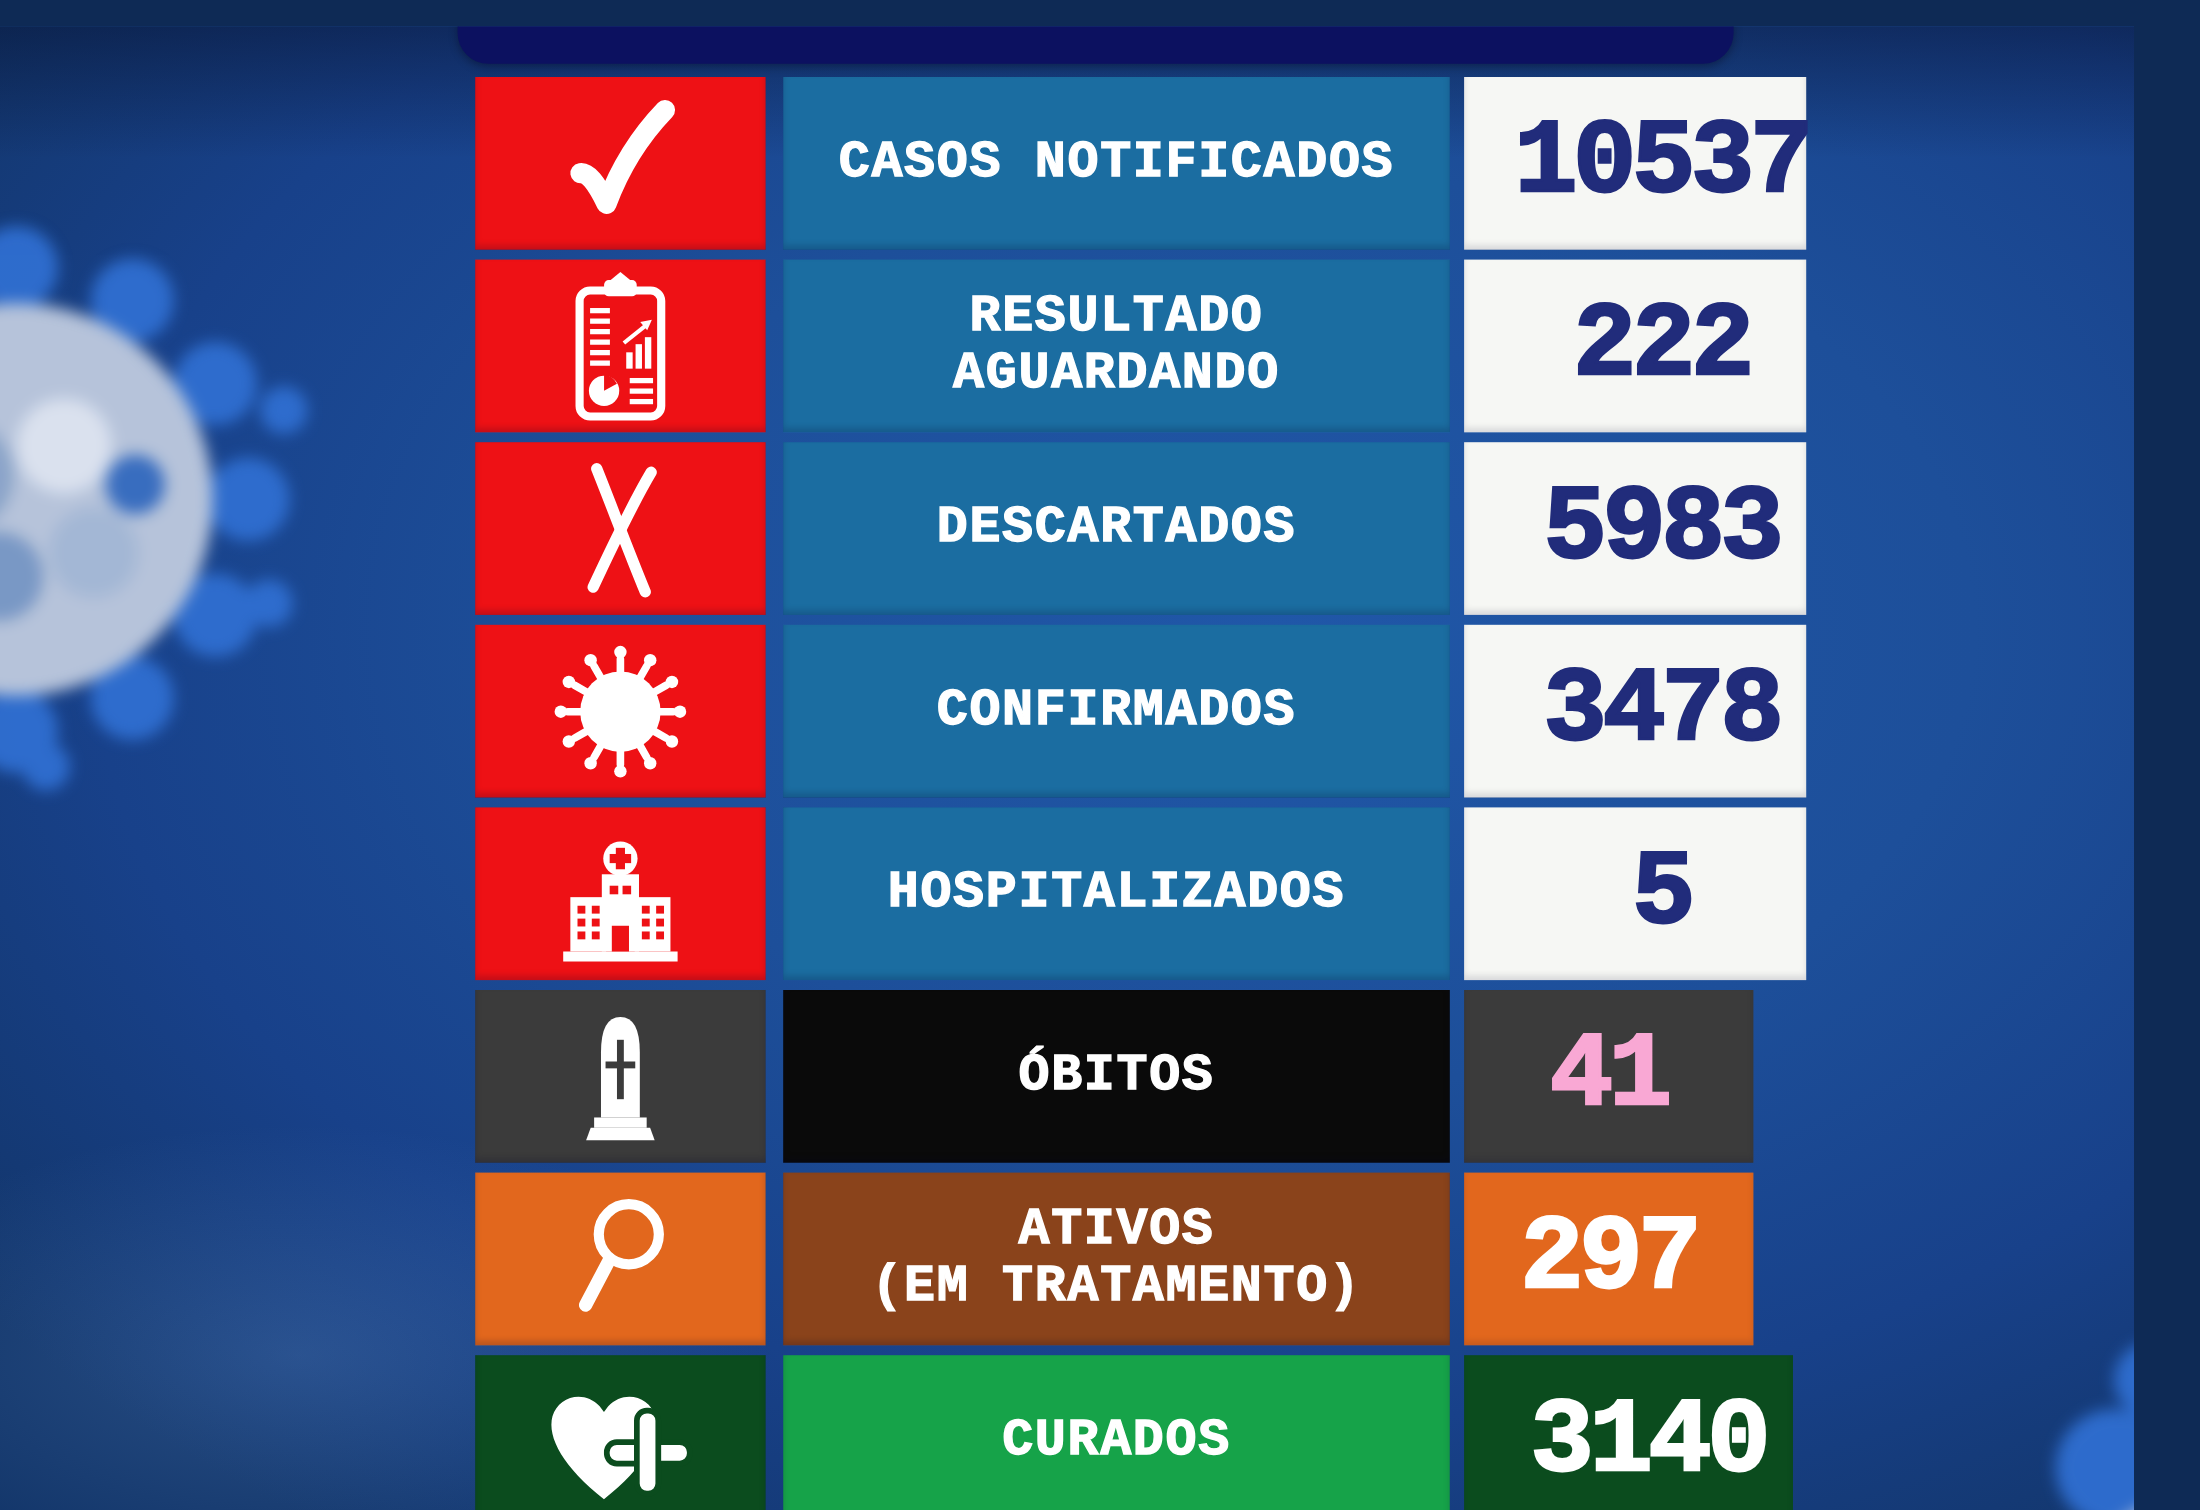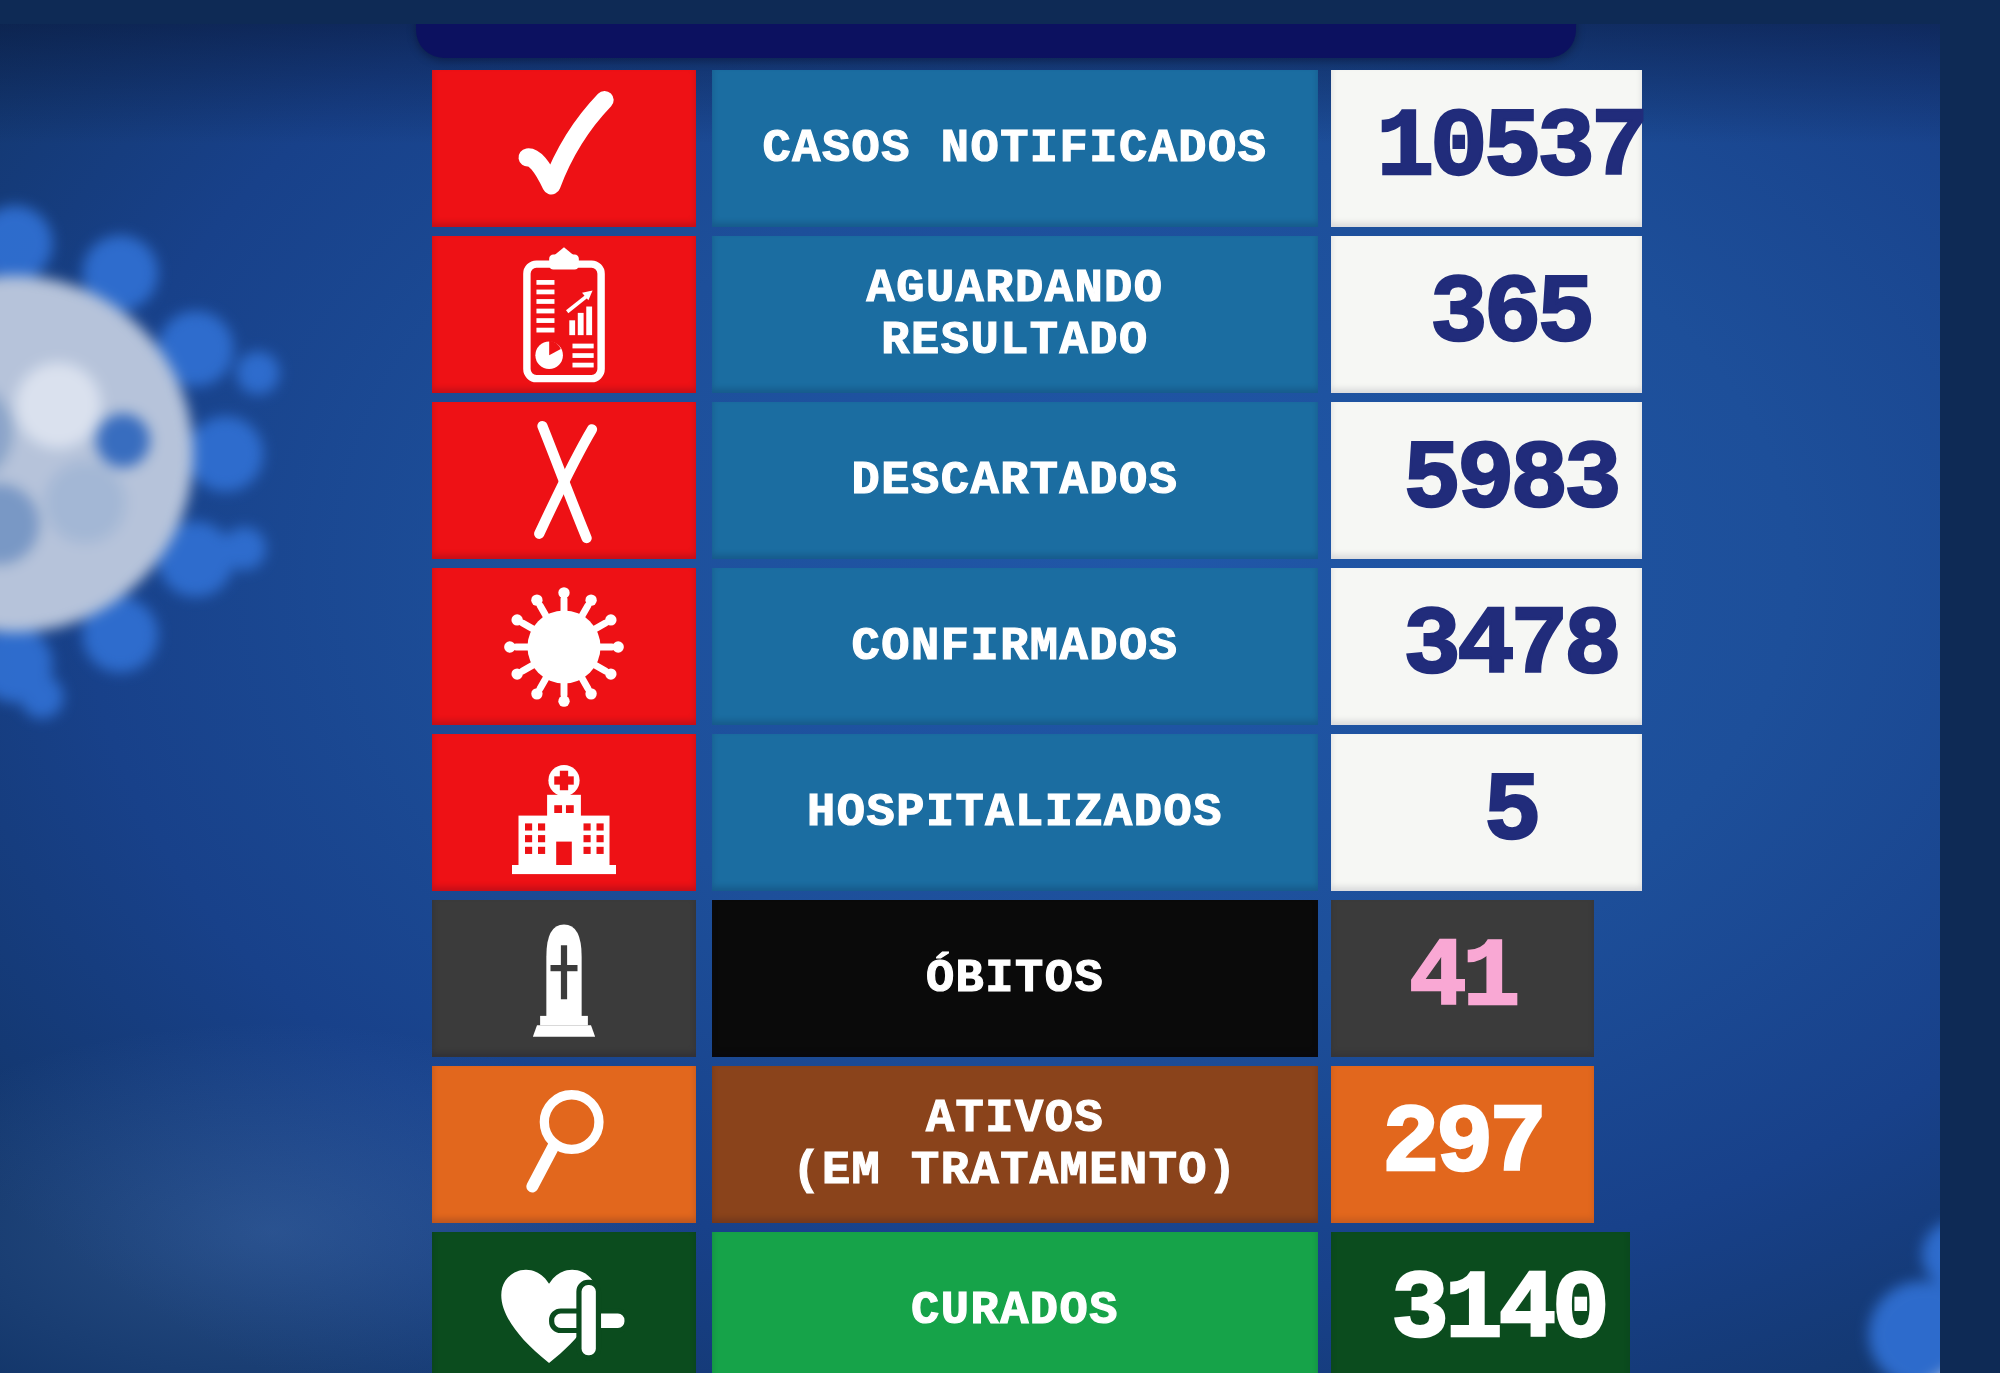--- a/index.html
+++ b/index.html
@@ -156,25 +156,25 @@
               <rect x="58" y="101" width="20" height="4.5"></rect>
               <rect x="58" y="110" width="20" height="4.5"></rect>
           </g>
           <path d="M53 62 L73 46" stroke="#fff" stroke-width="3.5" fill="none"></path>
           <path d="M77 42 l-10 2 6 7 z" fill="#fff"></path>
           <circle cx="36" cy="103" r="13" fill="#fff"></circle>
           <path d="M36 103 L36 89 A14 14 0 0 1 47 97 Z" fill="#ee1115"></path>
         </svg>
       </div>
       <div class="label-box">
+        <span>RESULTADO</span>
         <span>AGUARDANDO</span>
-        <span>RESULTADO</span>
-      </div>
-      <div class="value-box">
-        <span>365</span>
+      </div>
+      <div class="value-box">
+        <span>222</span>
       </div>
     </div>
 
     <div class="row theme-blue">
       <div class="icon-box">
         <svg class="ic" width="108" height="140" viewBox="0 0 100 130">
           <path d="M30 14 C42 44 57 84 71 118" stroke="#fff" stroke-width="9.5" fill="none" stroke-linecap="round"></path>
           <path d="M76 17 C60 44 41 84 27 114" stroke="#fff" stroke-width="9.5" fill="none" stroke-linecap="round"></path>
         </svg>
       </div>

